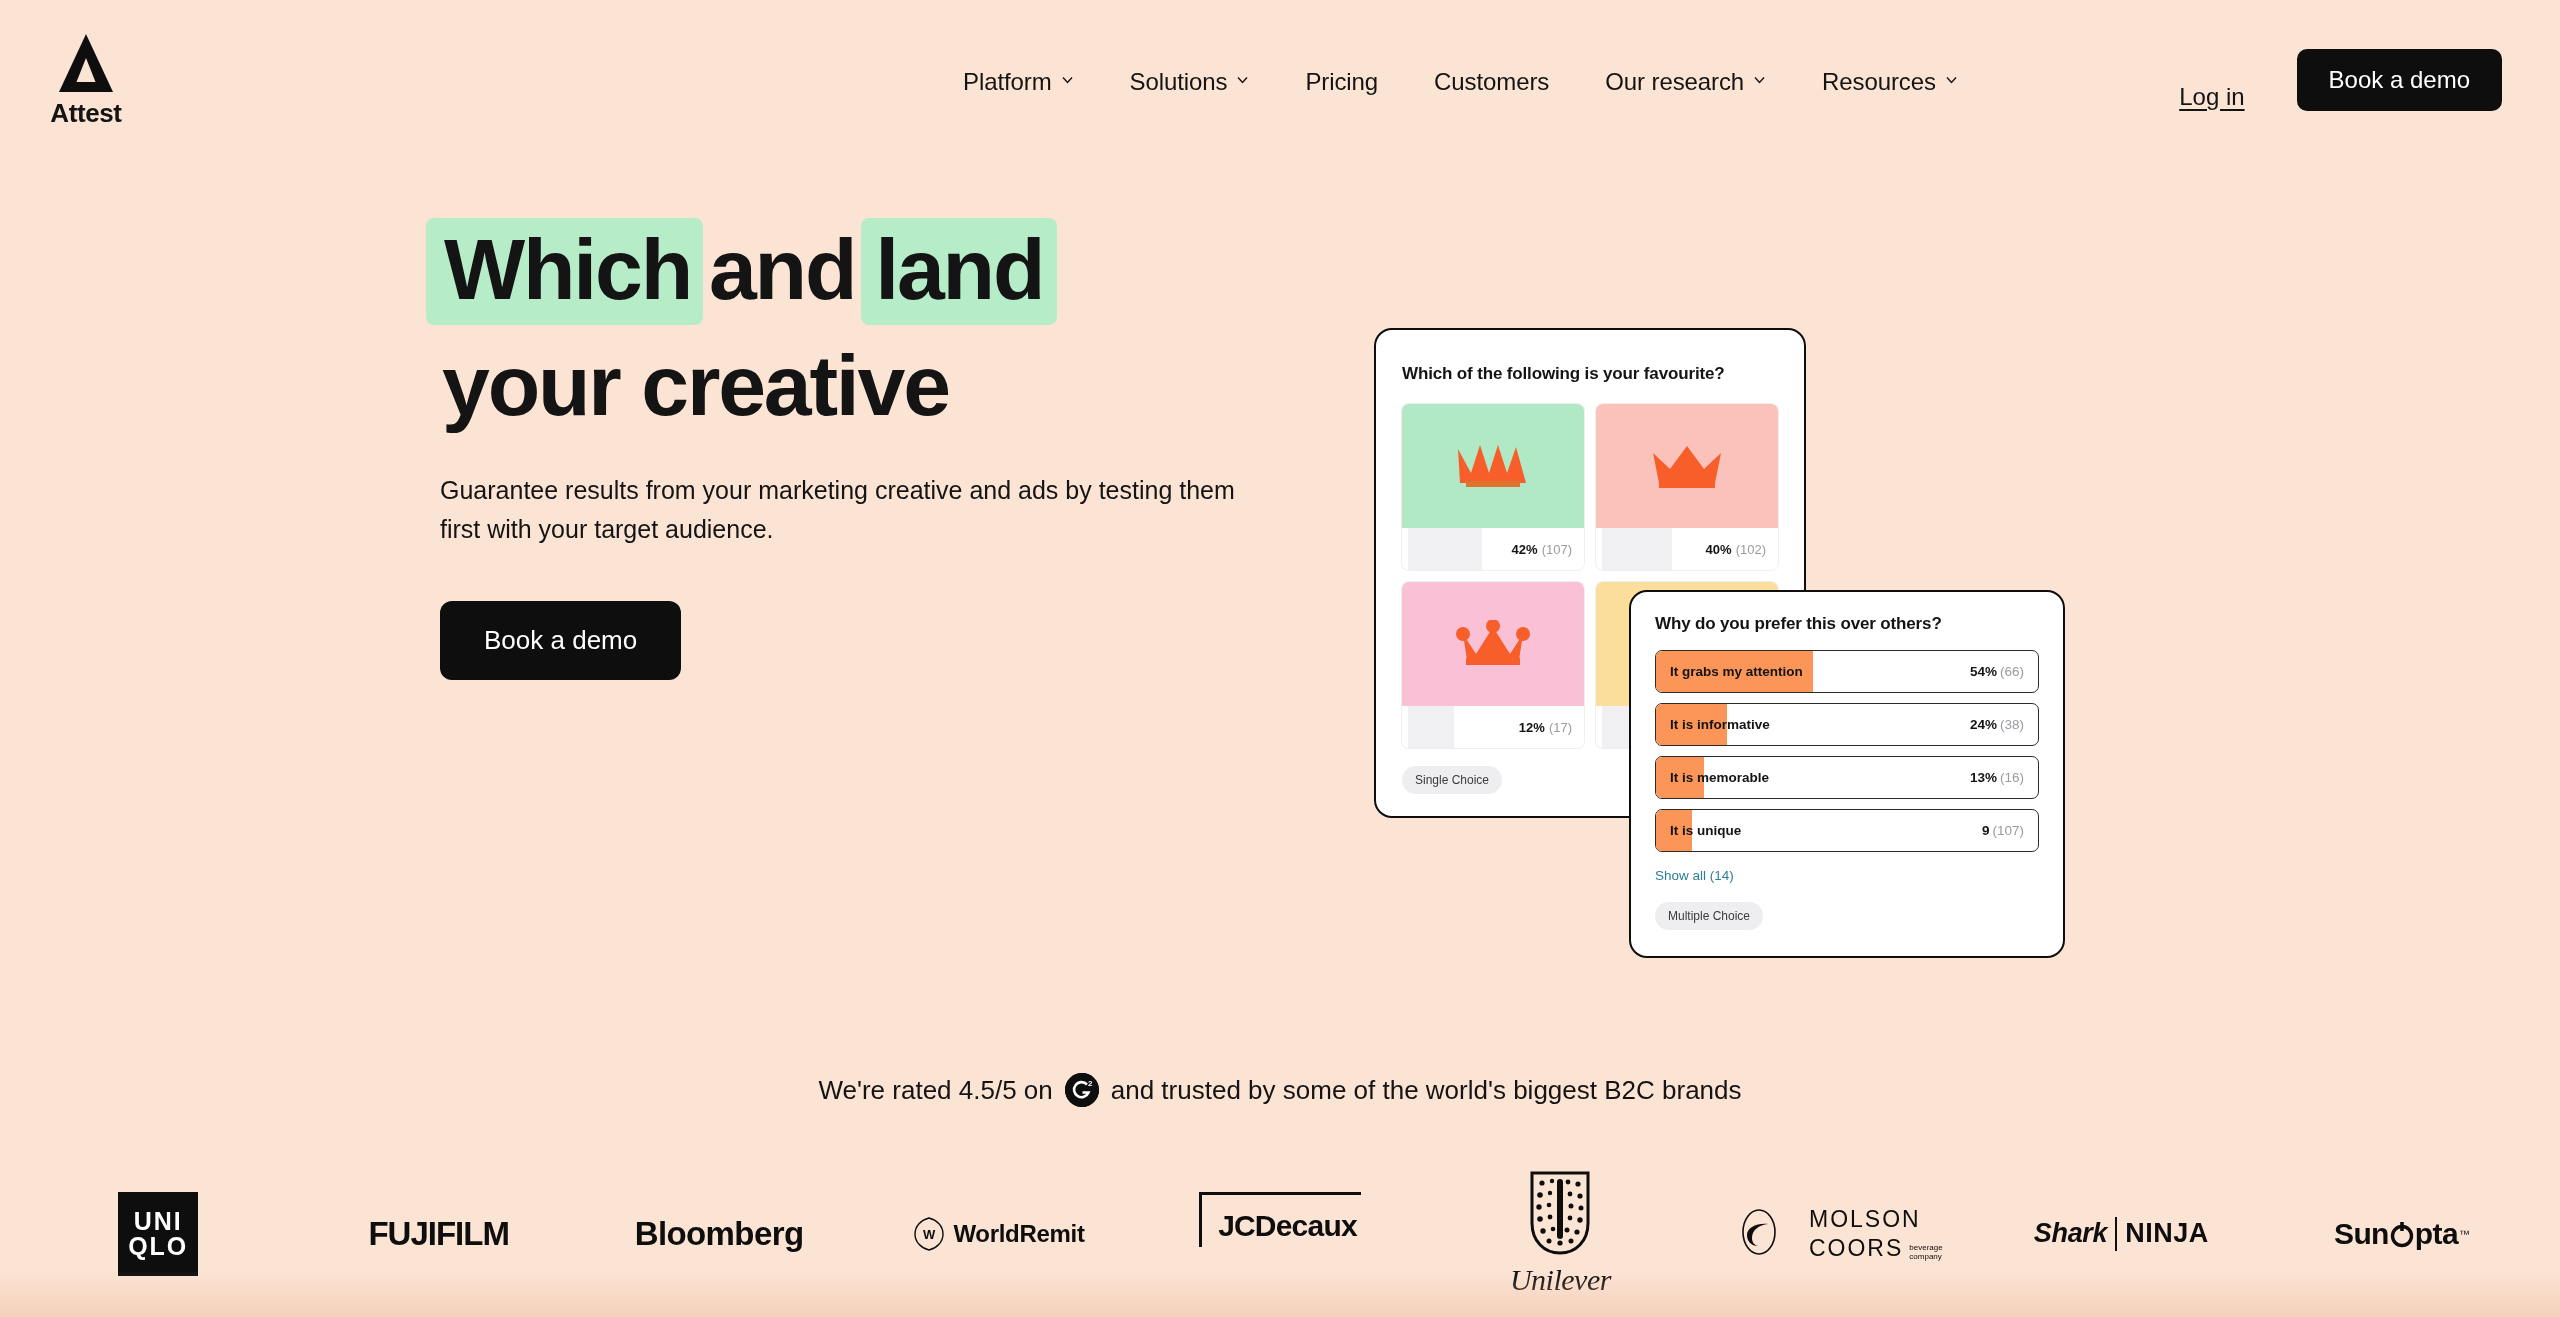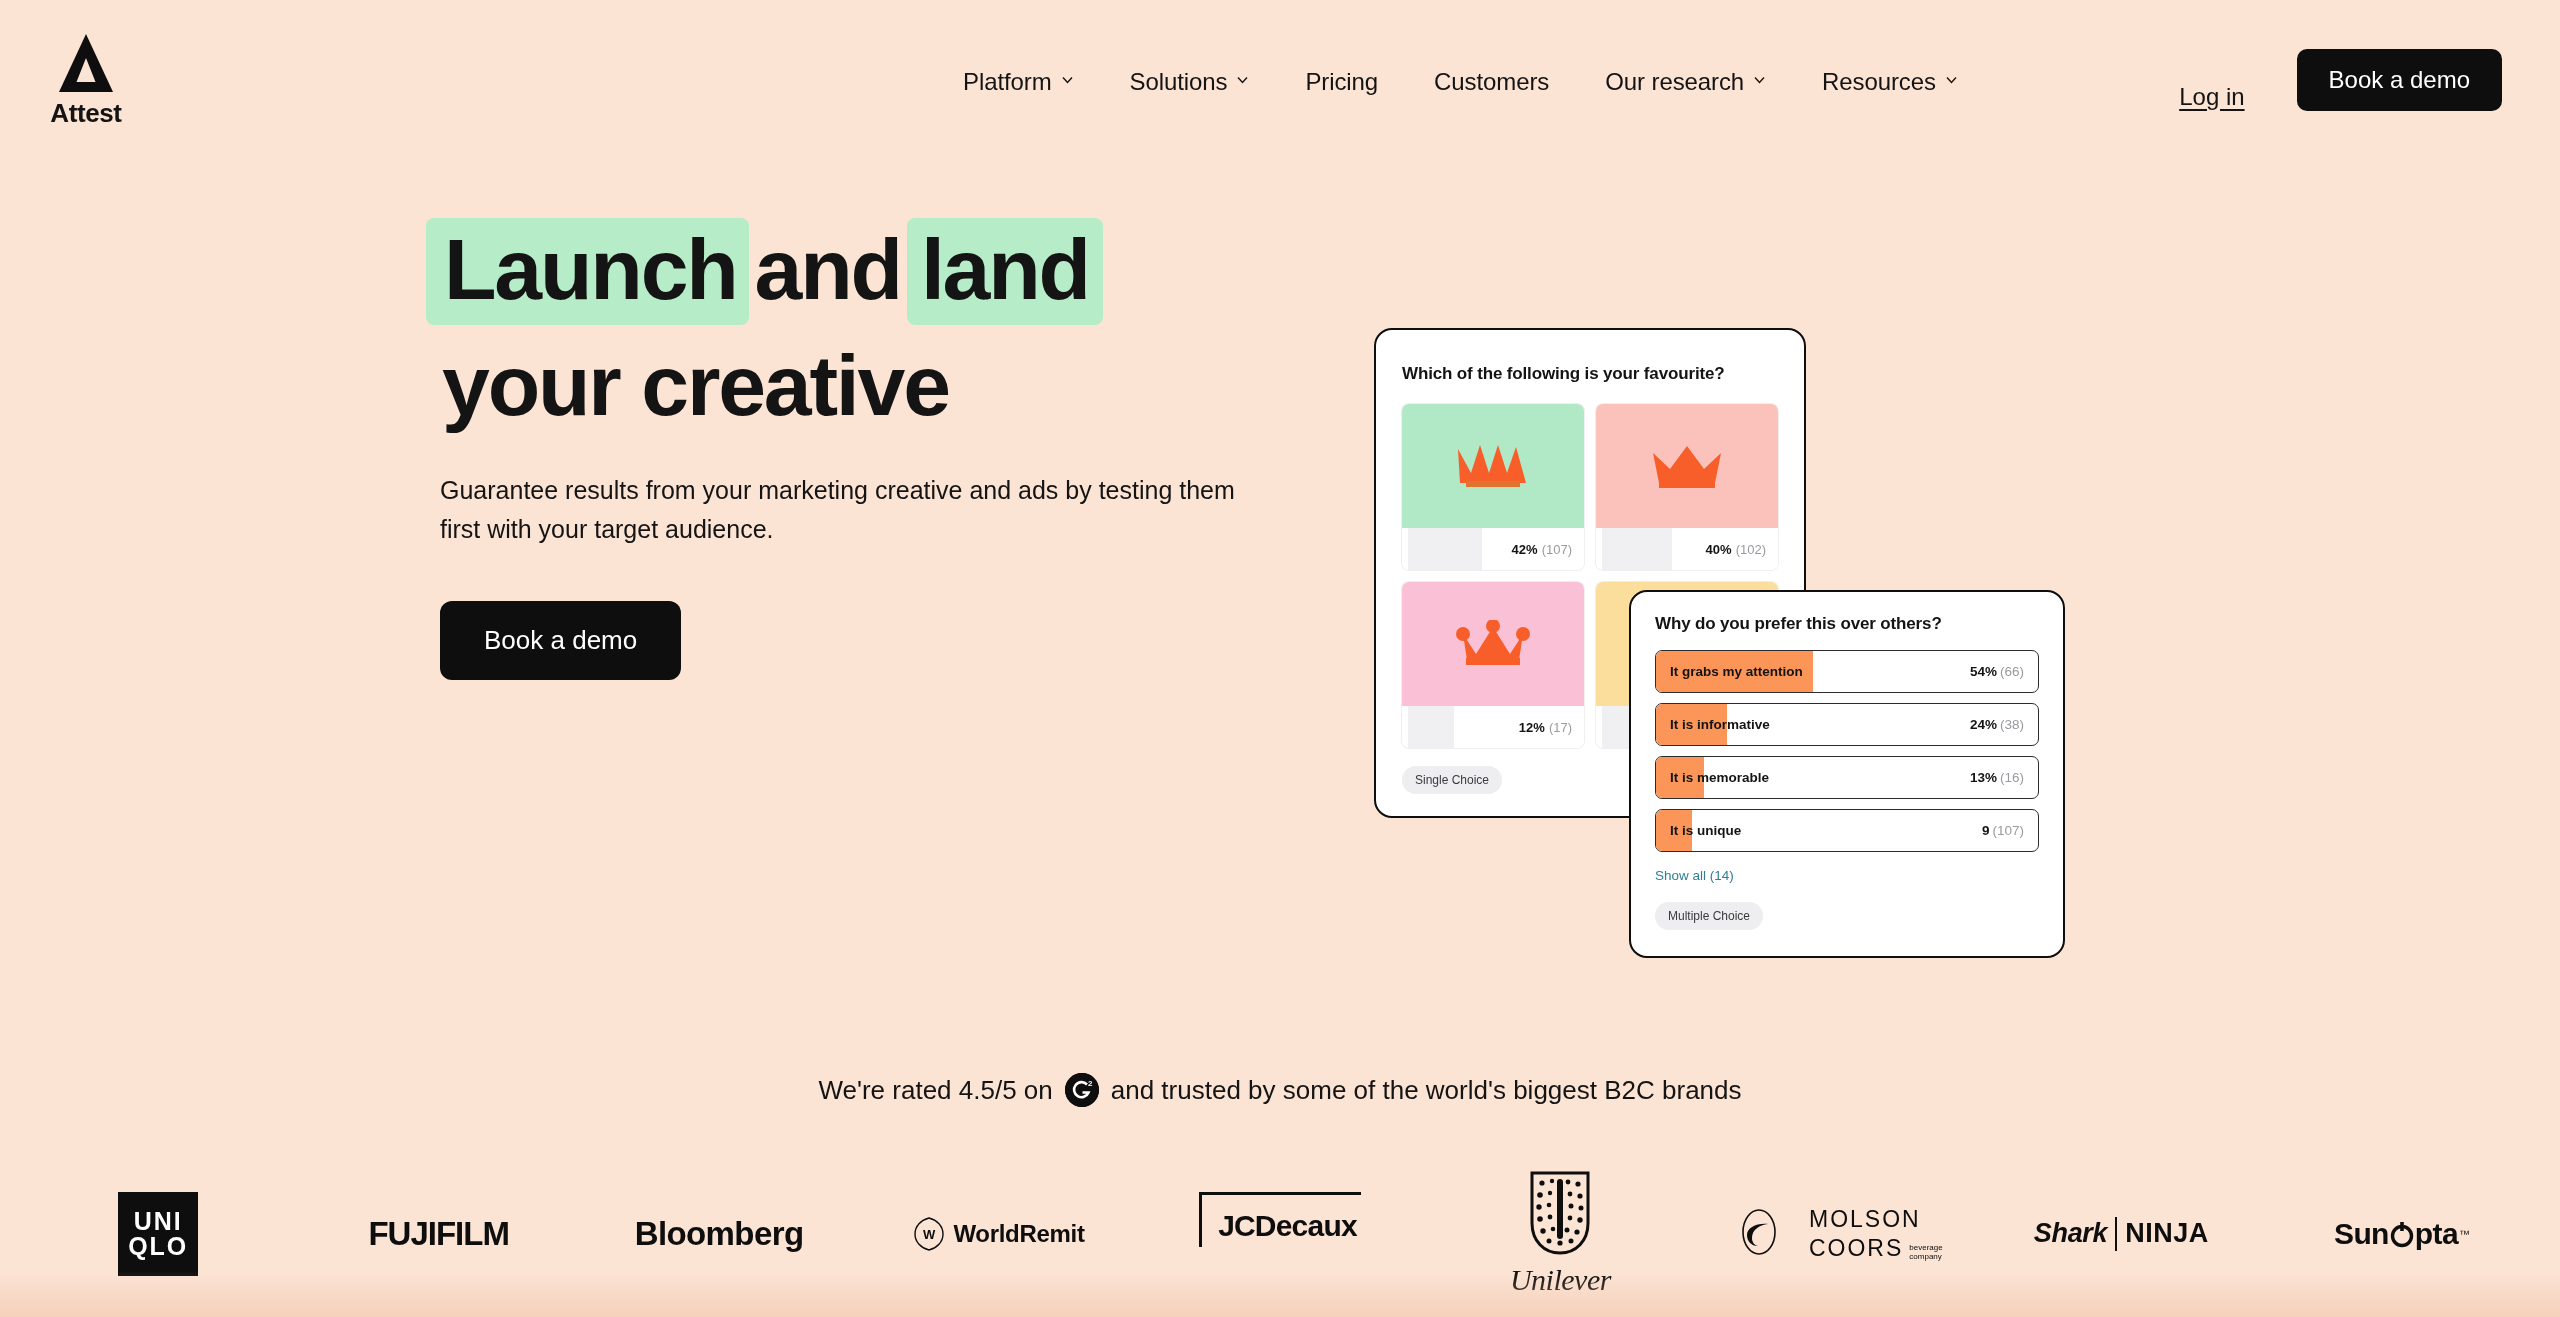--- a/index.html
+++ b/index.html
@@ -502,21 +502,21 @@
 
   <div class="header-right">
     <a class="login-link">Log in</a>
     <button class="btn-dark">Book a demo</button>
   </div>
 </div>
 
 <div class="hero-left">
   <h1 class="headline">
     <span class="hl-line">
-      <span class="hl-mark">Launch</span><span class="hl-plain">and</span><span class="hl-mark second">land</span>
+      <span class="hl-mark">Which</span><span class="hl-plain">and</span><span class="hl-mark second">land</span>
     </span>
     <span class="hl-second-line">your creative</span>
   </h1>
 
   <div class="subcopy">
     <p>Guarantee results from your marketing creative and ads by testing them first with your target audience.</p>
   </div>
 
   <div class="cta-wrap">
     <button class="btn-cta">Book a demo</button>

